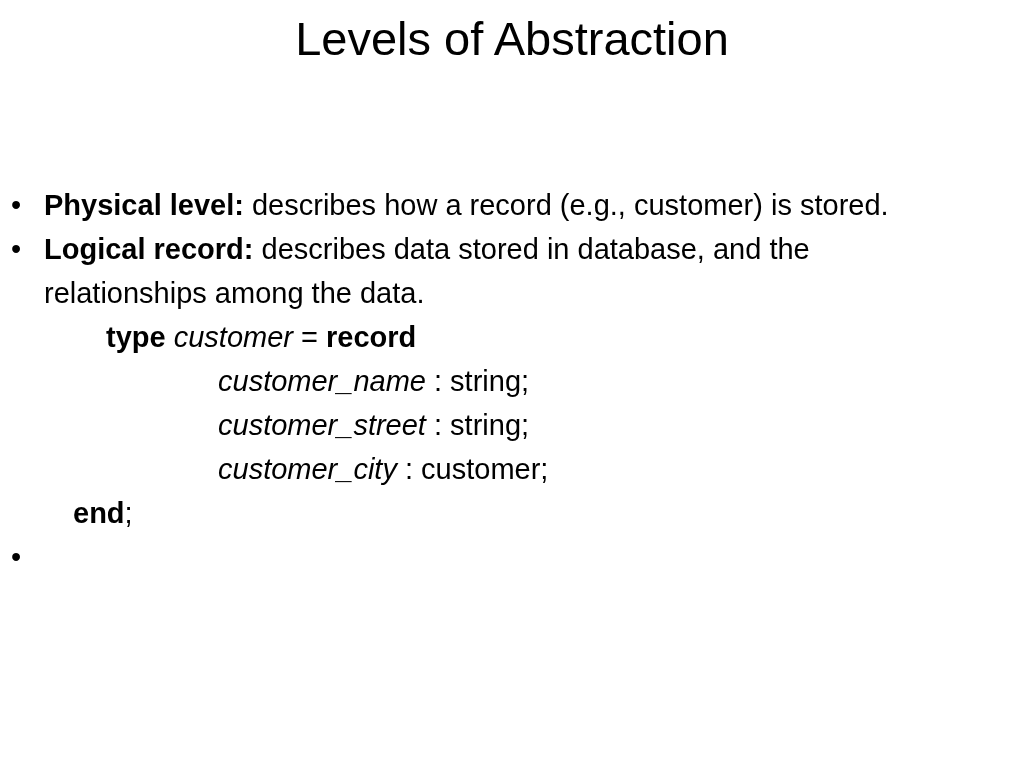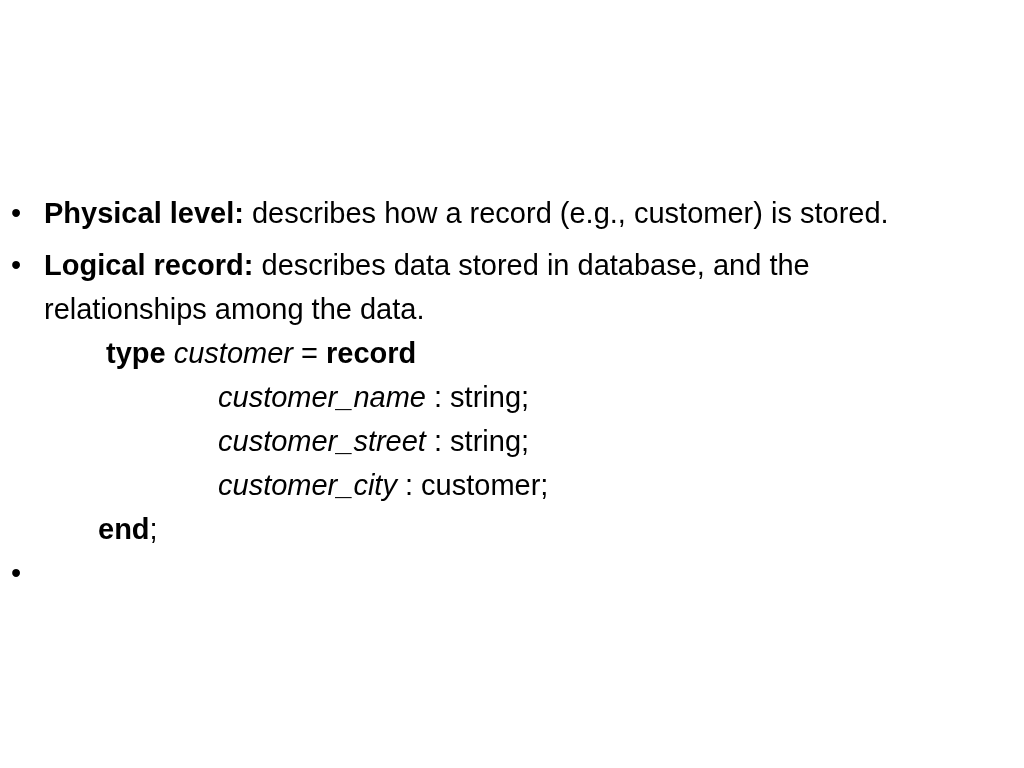--- a/index.html
+++ b/index.html
@@ -62,21 +62,20 @@
     left: 11px;
     top: 0;
     width: 20px;
     font-size: 29px;
     line-height: 44px;
     text-align: left;
   }
   .bullet-text {
     display: block;
     max-width: 895px;
-    margin-top: 8px;
   }
   .lead {
     font-weight: 700;
   }
 
   
   .code-block {
     margin: 0;
     padding: 0;
   }
@@ -85,41 +84,42 @@
     white-space: pre;
     line-height: 44px;
   }
   .code-type-line {
     padding-left: 106px;
   }
   .code-field-line {
     padding-left: 218px;
   }
   .code-end-line {
-    padding-left: 98px;
+    padding-left: 73px;
   }
   .kw {
     font-weight: 700;
     font-style: normal;
   }
   .ident {
     font-style: italic;
     font-weight: 400;
   }
   .plain {
     font-style: normal;
     font-weight: 400;
   }
 </style>
 </head>
 <body>
 
 <div class="slide">
 
   <div class="title-block">
+    <span class="title-line">Levels of Abstraction</span>
   </div>
 
   <div class="body-block">
 
     <div class="bullet-item">
       <span class="bullet-dot">•</span>
       <span class="bullet-text"><span class="lead">Physical level:</span><span> describes how a record (e.g., customer) is stored.</span></span>
     </div>
 
     <div class="bullet-item">

